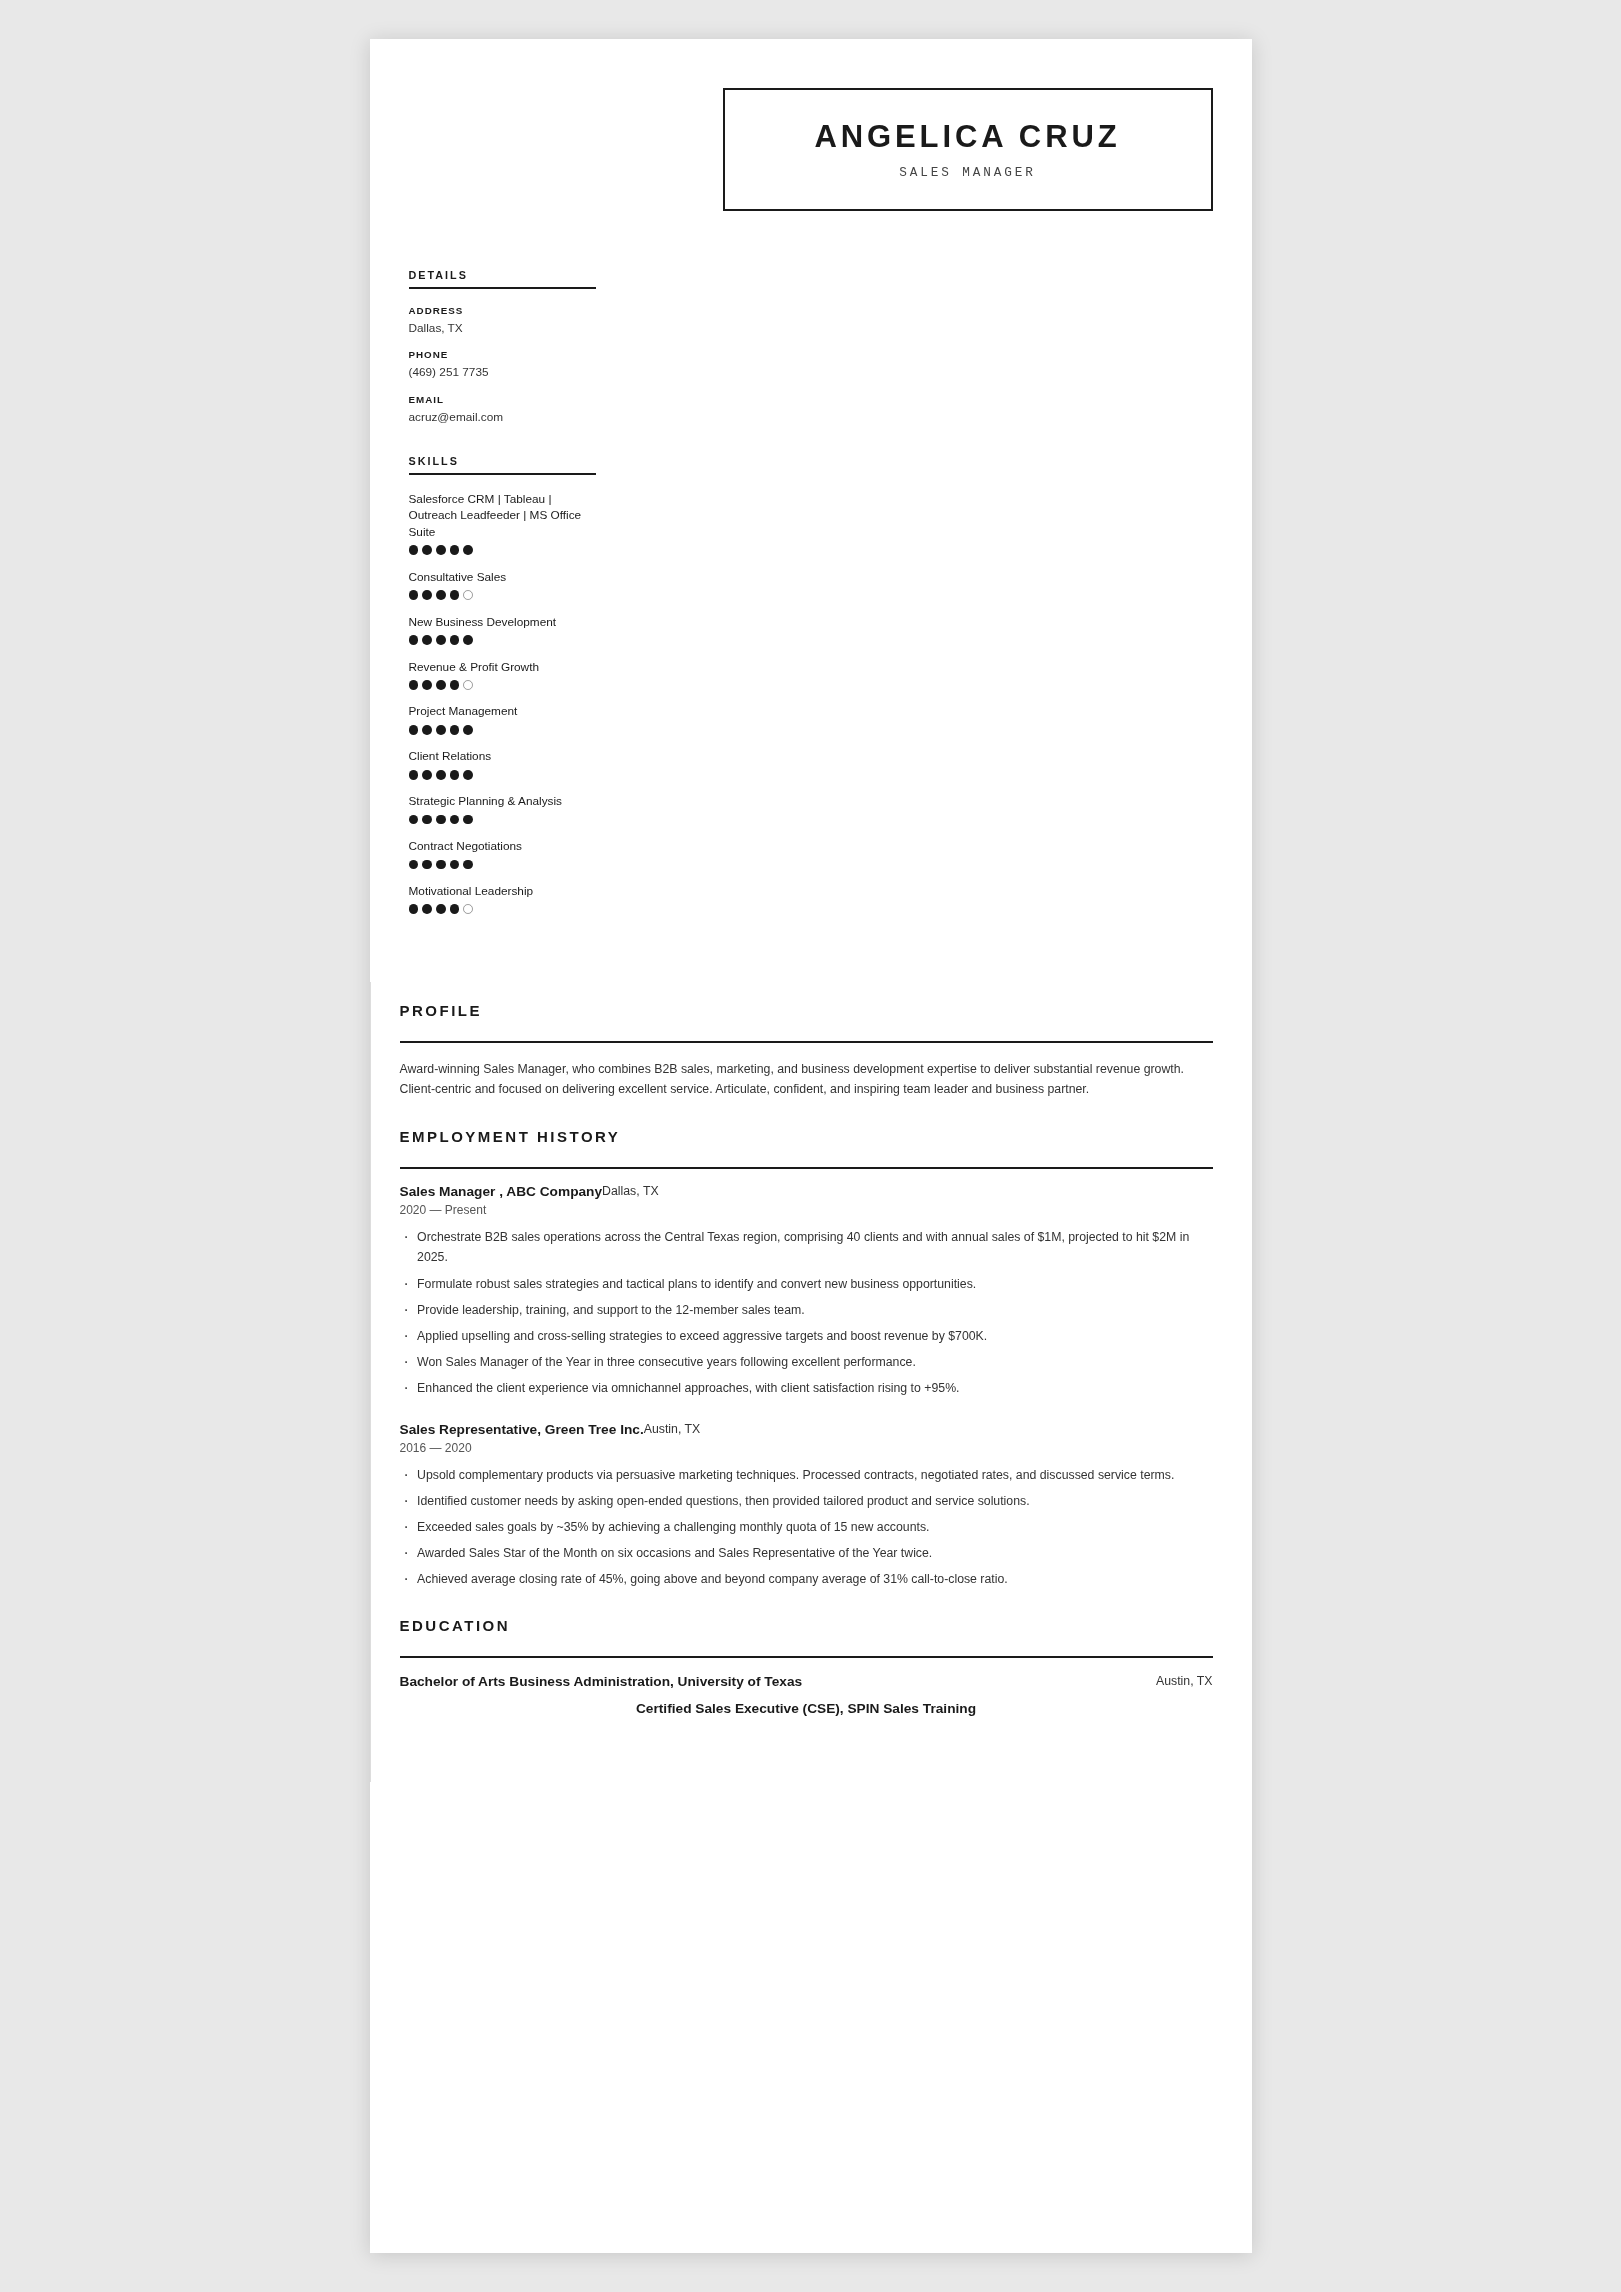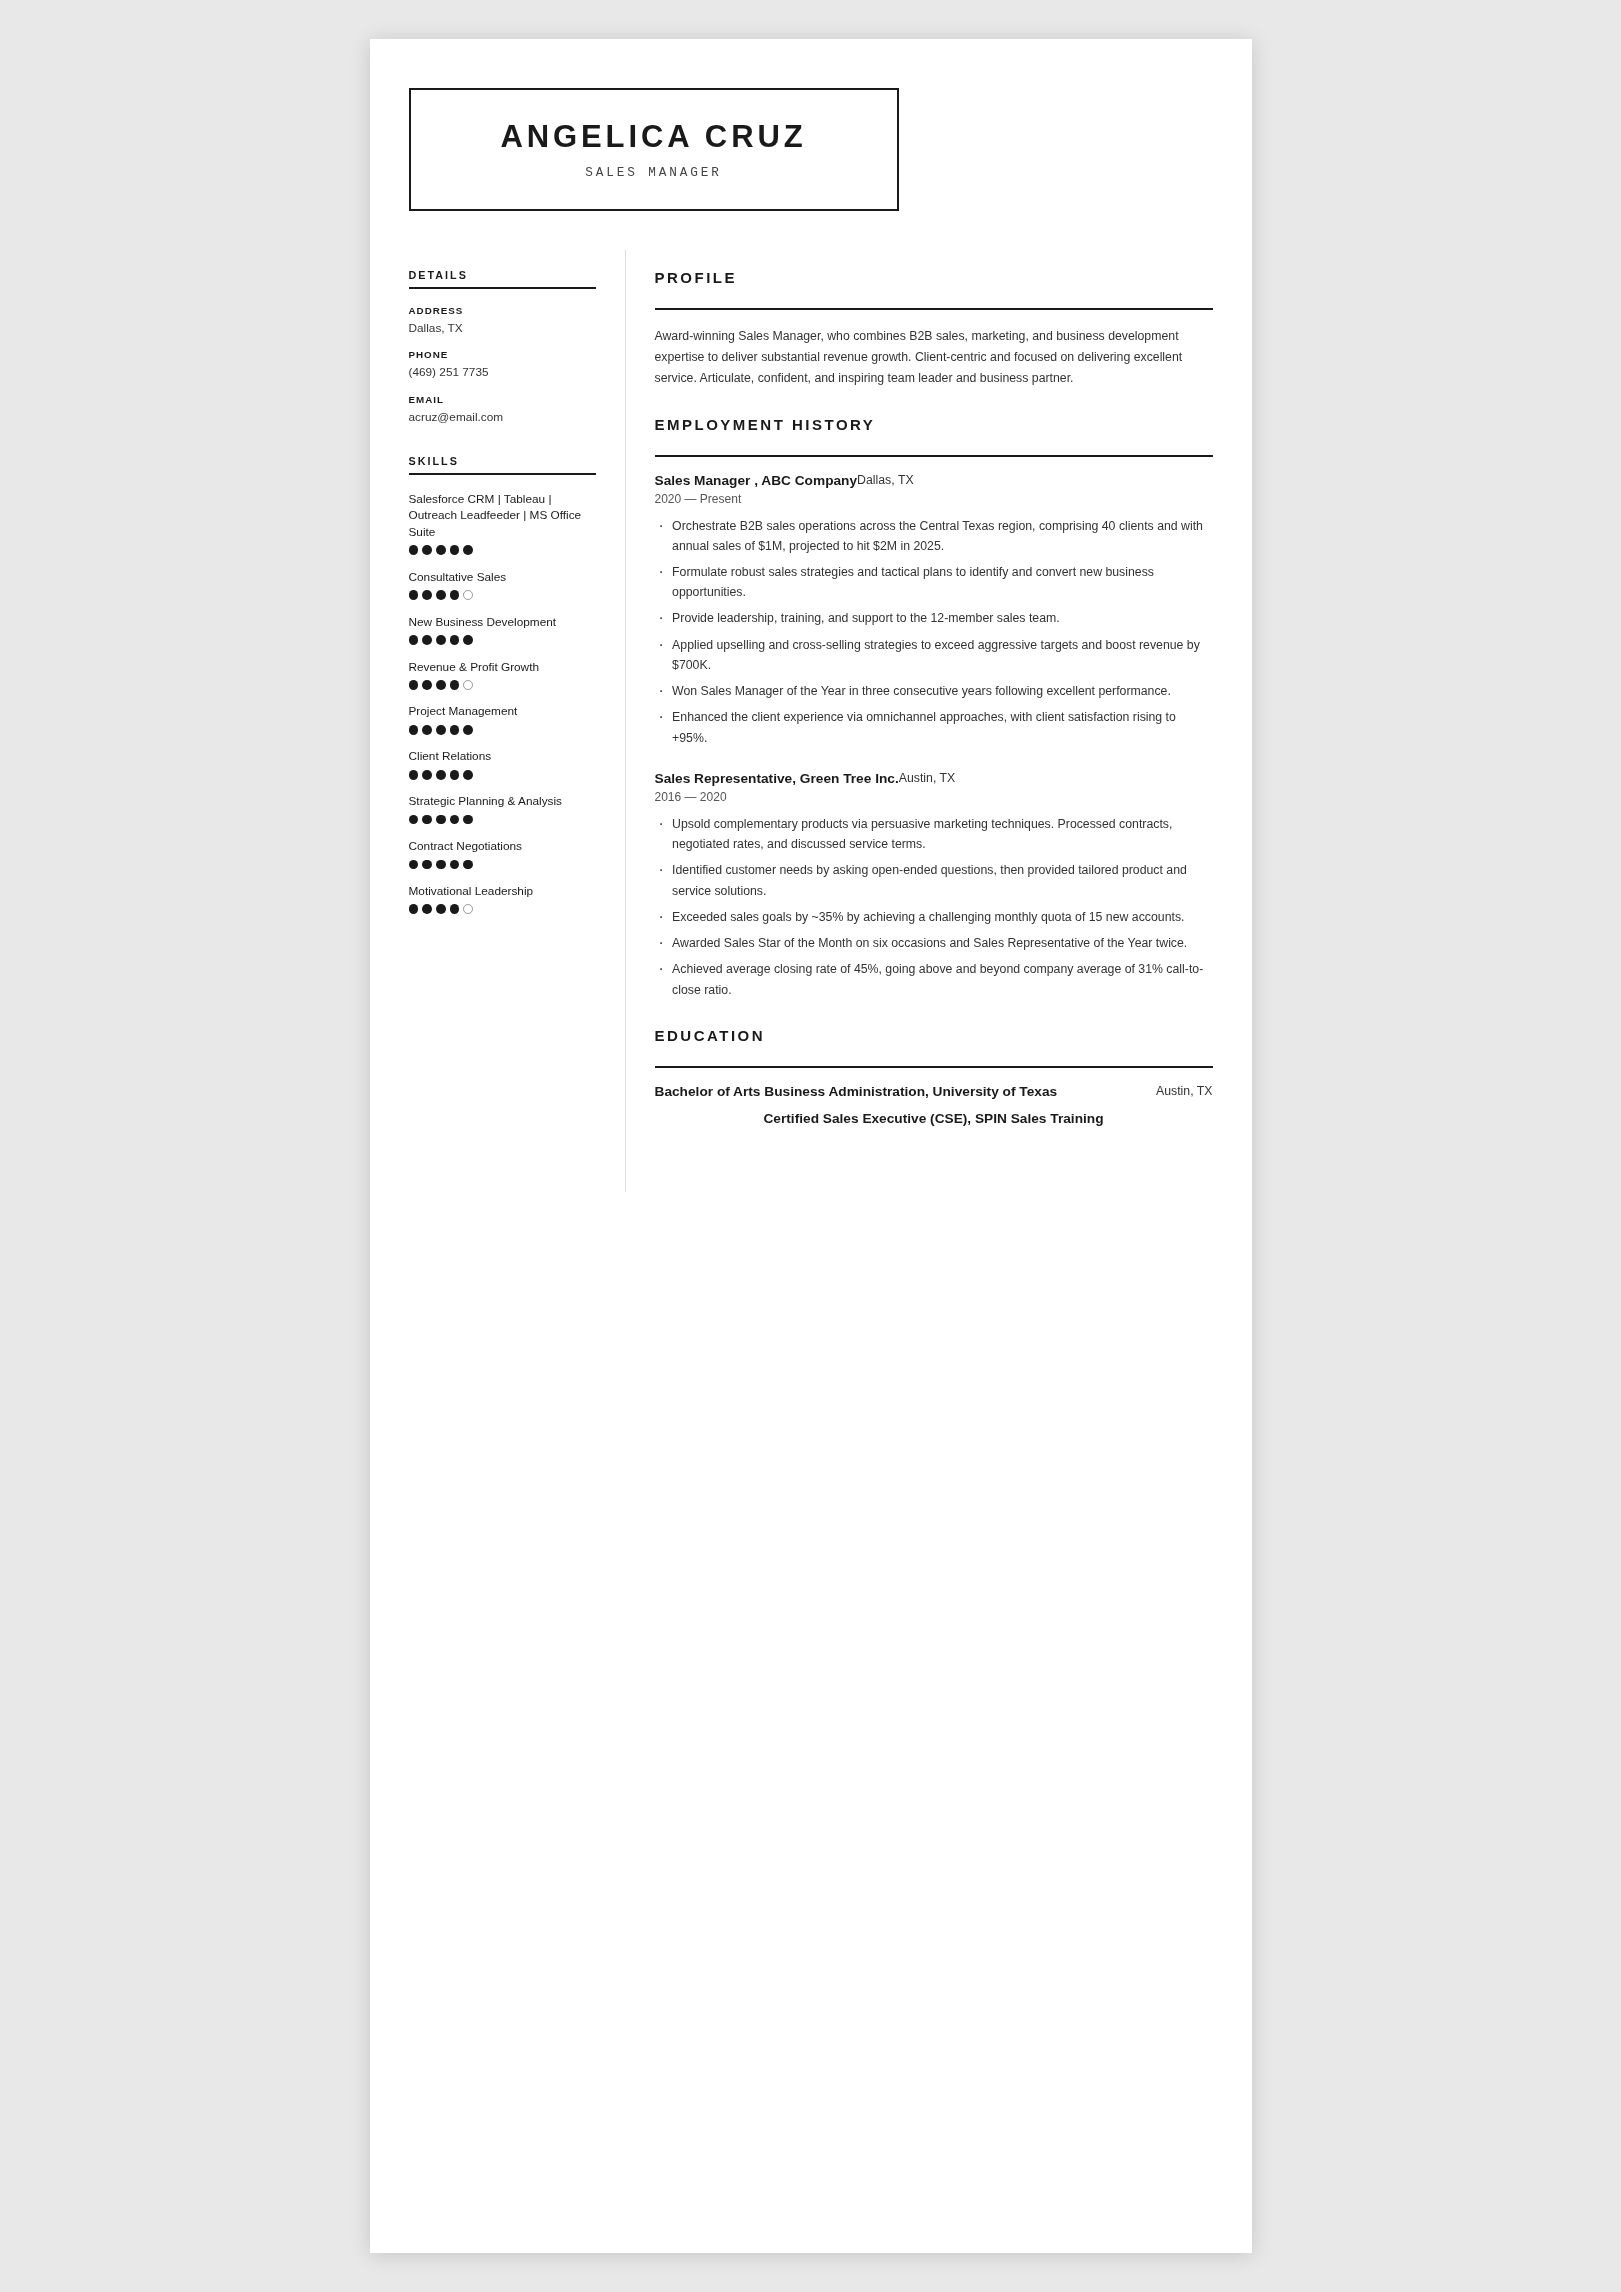--- a/index.html
+++ b/index.html
@@ -14,21 +14,21 @@
     .page {
       background: #fff;
       width: 882px;
       min-height: 1176px;
       position: relative;
       box-shadow: 0 2px 19.6px rgba(0,0,0,0.15);
     }
     
     .header {
       display: flex;
-      justify-content: flex-start;
+      justify-content: flex-end;
       align-items: center;
       padding: 49px 39px 39px;
     }
     .header-box {
       border: 2px solid #1a1a1a;
       padding: 29px 78px;
       text-align: center;
       min-width: 490px;
     }
     .name {
@@ -44,20 +44,21 @@
       font-family: Liberation Mono, monospace;
       font-size: 12.7px;
       letter-spacing: 2.9px;
       text-transform: uppercase;
       color: #444;
     }
     
     .body-layout {
       display: flex;
       padding: 0;
+      flex-direction: column;
     }
     
     .sidebar {
       width: 255px;
       flex-shrink: 0;
       padding: 19.6px 29px 39px 39px;
     }
     .sidebar-section {
       margin-bottom: 29px;
     }

